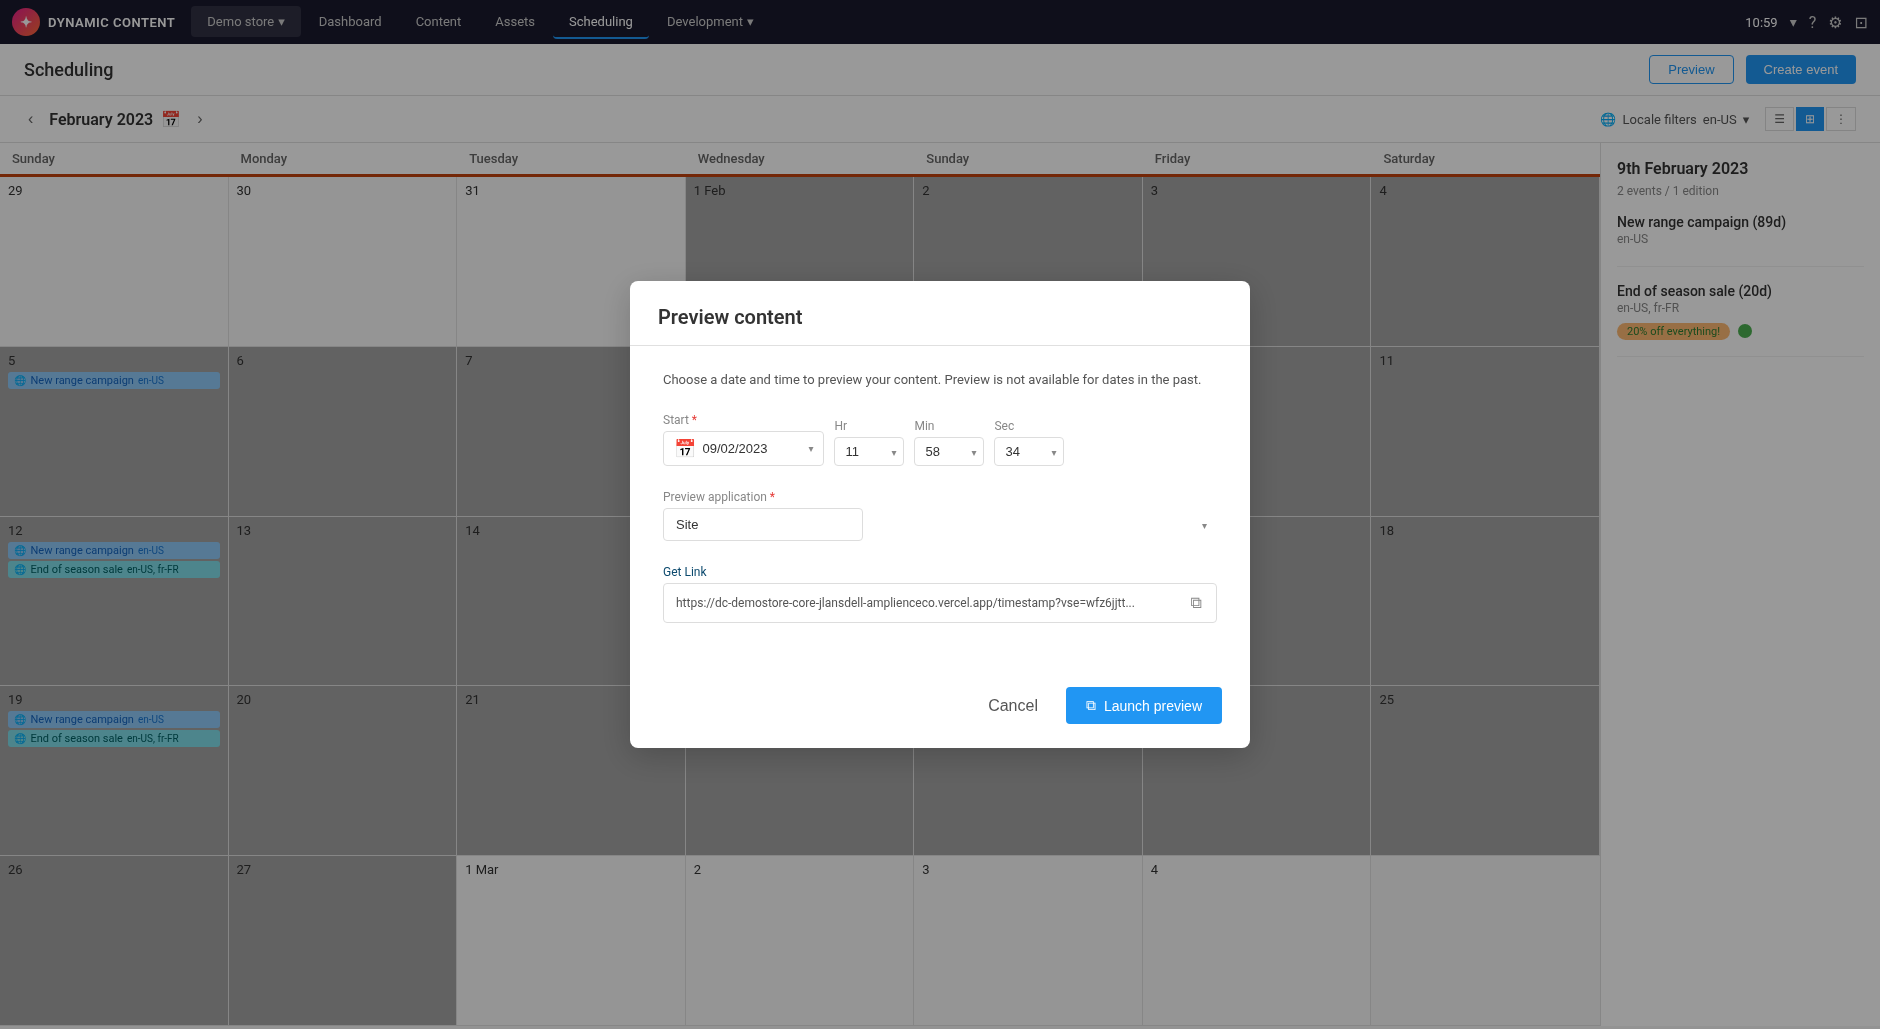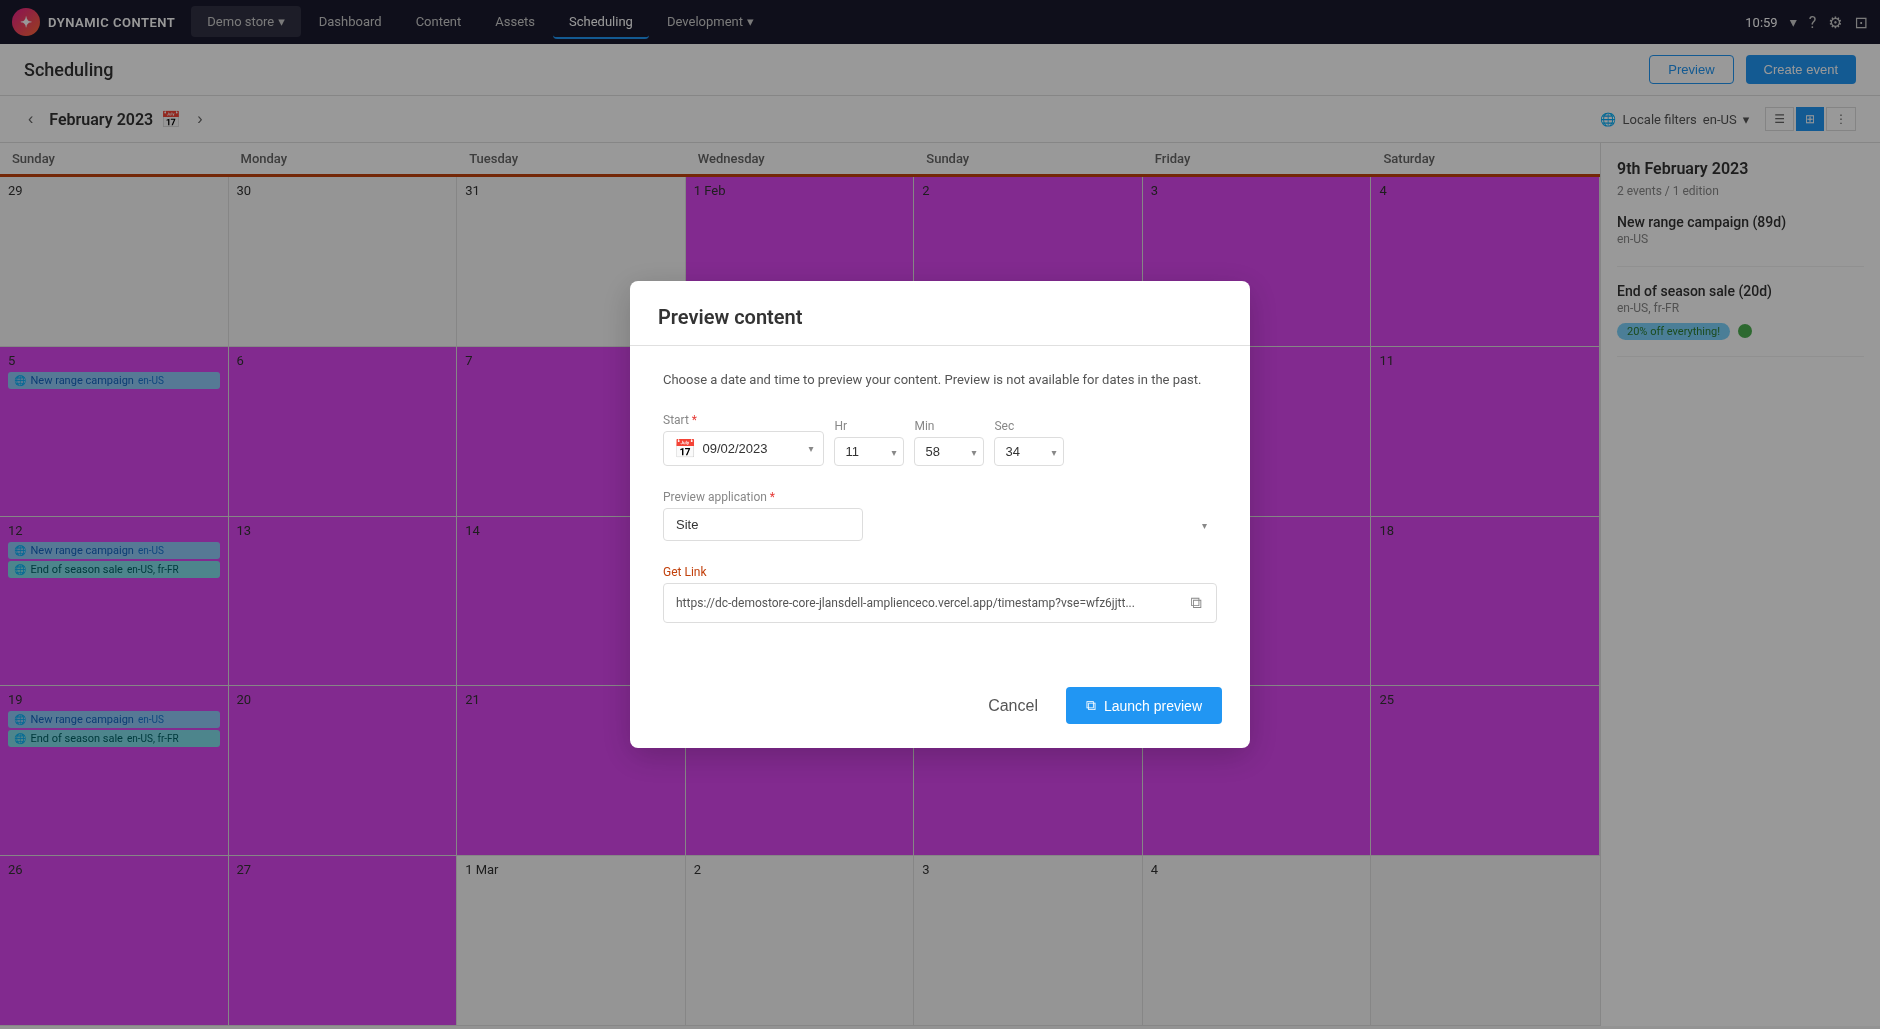--- a/index.html
+++ b/index.html
@@ -115,21 +115,21 @@
     }
     .cal-week {
       display: grid;
       grid-template-columns: repeat(7, 1fr);
       border-bottom: 1px solid #e0e0e0;
     }
     .cal-cell {
       border-right: 1px solid #e0e0e0;
       padding: 6px 8px;
       min-height: 120px;
-      background: #d946ef;
+      background: #a3a3a3;
       vertical-align: top;
       position: relative;
     }
     .cal-cell.other-month { background: #f9f9f9; }
     .cal-day-num {
       font-size: 13px; color: #333; margin-bottom: 4px;
     }
     .event-bar {
       background: #90caf9;
       border-radius: 3px;
@@ -165,21 +165,21 @@
     .event-tag {
       display: inline-block;
       background: #e3f2fd;
       color: #1565c0;
       border-radius: 12px;
       padding: 2px 10px;
       font-size: 11px;
       margin-top: 4px;
     }
     .event-tag-green {
-      background: #7dd3fc;
+      background: #fdba74;
       color: #2e7d32;
     }
 
     
     .modal-overlay {
       position: fixed;
       top: 0; left: 0; right: 0; bottom: 0;
       background: rgba(0,0,0,0.4);
       z-index: 100;
       display: flex;
@@ -229,21 +229,21 @@
       position: relative;
       margin-bottom: 24px;
     }
     .app-select-label { font-size: 12px; color: #888; margin-bottom: 4px; }
     .app-select {
       width: 200px; border: 1px solid #ddd; border-radius: 4px; padding: 8px 32px 8px 12px;
       font-size: 13px; color: #333; background: white;
       appearance: none; cursor: pointer;
     }
     .link-group { margin-bottom: 24px; }
-    .link-label { font-size: 12px; color: #c2410c; margin-bottom: 4px; }
+    .link-label { font-size: 12px; color: #0c4a6e; margin-bottom: 4px; }
     .link-row {
       display: flex; align-items: center; gap: 8px;
       border: 1px solid #ddd; border-radius: 4px; padding: 8px 12px;
     }
     .link-text { font-size: 12px; color: #555; flex: 1; overflow: hidden; text-overflow: ellipsis; white-space: nowrap; }
     .copy-btn { background: none; border: none; cursor: pointer; color: #888; font-size: 16px; padding: 2px; }
     .modal-footer {
       padding: 16px 28px 24px;
       display: flex;
       justify-content: flex-end;

